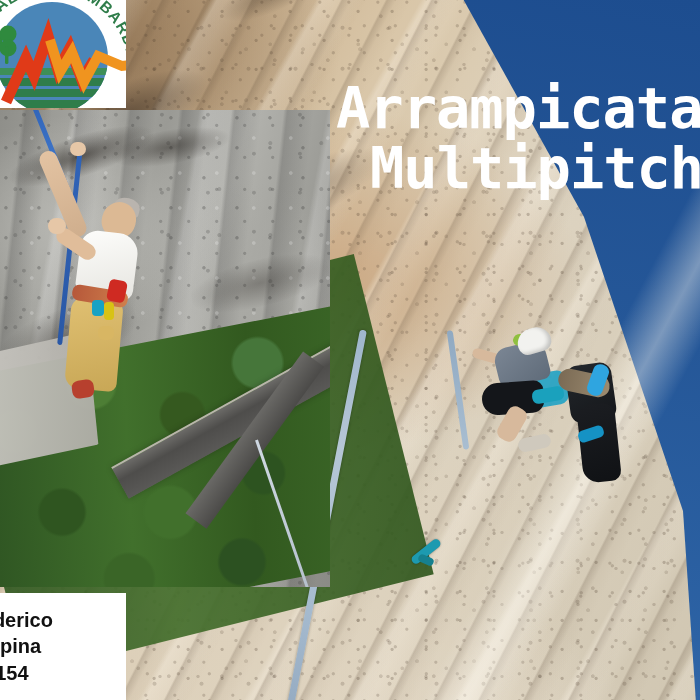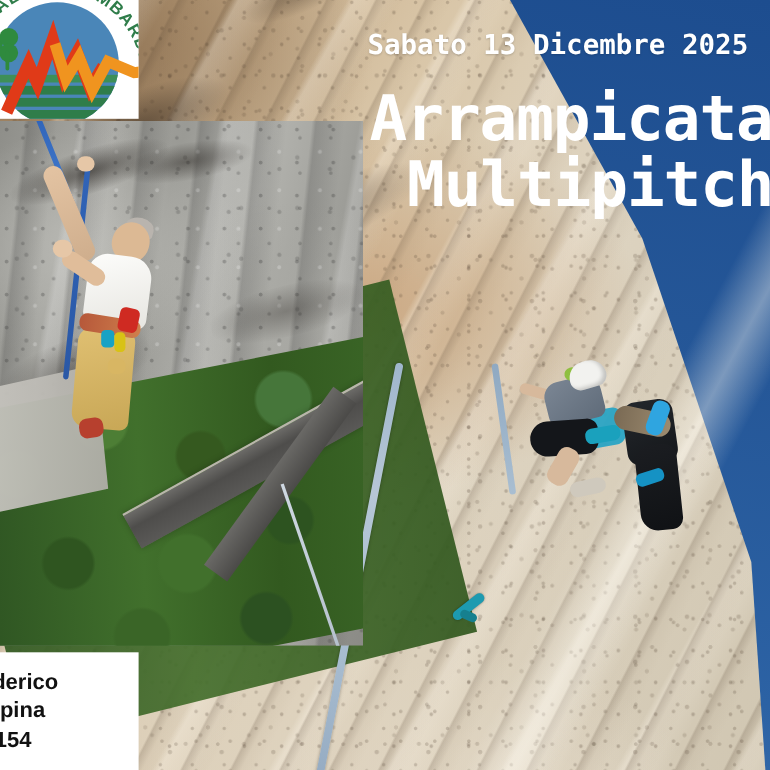--- a/index.html
+++ b/index.html
@@ -385,20 +385,19 @@
   </div>
 
   <div class="contact-box">
     <div class="contact-lines">
       <div>oni Federico</div>
       <div>uida Alpina</div>
       <div>3/6800154</div>
     </div>
   </div>
 
-  <div class="date-line">Sabato 13 Dicembre 2025</div>
 
   <div class="title-wrap">
     <div class="title-l1">Arrampicata</div>
     <div class="title-l2">Multipitch</div>
   </div>
 
 </div>
 
 </body></html>

